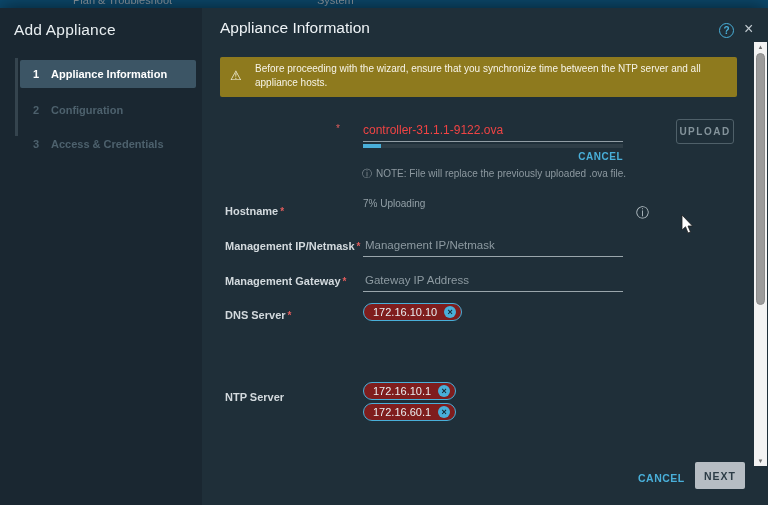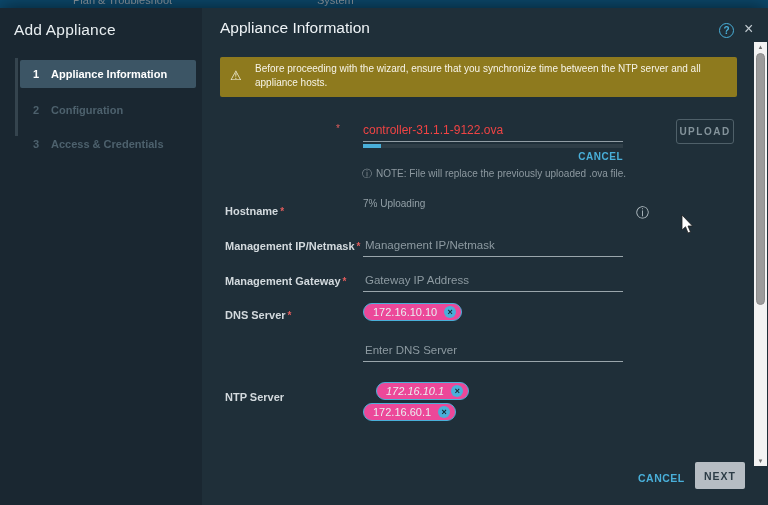--- a/index.html
+++ b/index.html
@@ -65,21 +65,21 @@
     letter-spacing:1.5px; text-align:center; line-height:23px; cursor:pointer;margin-left:24px; }
 
   
   .tinput { position:absolute; left:161px; width:260px; background:transparent; border:none;
     border-bottom:1px solid #9aa6ac; color:#e9eef1; font-size:11.5px; padding:2px 0 5px 2px; outline:none;
     font-family:"Liberation Sans", sans-serif; }
   .tinput::placeholder { color:#8d9aa1; opacity:1; }
   .info-icon { position:absolute; left:434px; font-size:13px; color:#b9c4ca; cursor:pointer; }
 
   .chip { position:absolute; display:inline-flex; align-items:center; border:1px solid #49afd9;
-    border-radius:10px; padding:2px 5px 2px 9px; color:#e9eef1; font-size:11px; background:#ec4899; }
+    border-radius:10px; padding:2px 5px 2px 9px; color:#e9eef1; font-size:11px; background:#7f1d1d; }
   .chip .rm { margin-left:7px; width:12px; height:12px; border-radius:50%; background:#49afd9;
     color:#14222b; font-size:9px; font-weight:bold; line-height:12px; text-align:center; cursor:pointer; }
 
   
   .footer-cancel { position:absolute; left:436px; top:464px; font-size:10.5px; font-weight:bold;
     letter-spacing:.5px; color:#49afd9; cursor:pointer; }
   .next-btn { position:absolute; left:493px; top:454px; width:50px; height:27px; background:#b6bdc3;
     border:none; border-radius:2px; color:#2c3c46; font-size:10.5px; font-weight:bold; letter-spacing:1px;
     text-align:center; cursor:pointer; }
 
@@ -164,26 +164,25 @@
       </div>
       <input class="tinput" style="top: 264px;" placeholder="Gateway IP Address">
 
       <div class="field-label" style="top:301px;">
         <span>DNS Server</span><span class="req">*</span>
       </div>
       <div class="chip" style="left:161px; top:295px;">
         <span>172.16.10.10</span>
         <span class="rm">×</span>
       </div>
-      <input class="tinput" style="top: 334px;" placeholder="Enter DNS Server">
 
       <div class="field-label" style="top:383px;">
         <span>NTP Server</span>
       </div>
-      <div class="chip" style="left:174px; top:374px;font-style:italic;">
+      <div class="chip" style="left:161px; top:374px;">
         <span>172.16.10.1</span>
         <span class="rm">×</span>
       </div>
       <div class="chip" style="left:161px; top:395px;">
         <span>172.16.60.1</span>
         <span class="rm">×</span>
       </div>
 
       <span class="footer-cancel">CANCEL</span>
       <button class="next-btn">NEXT</button>

